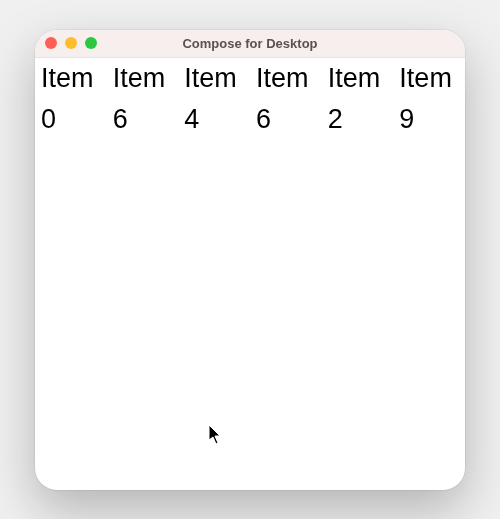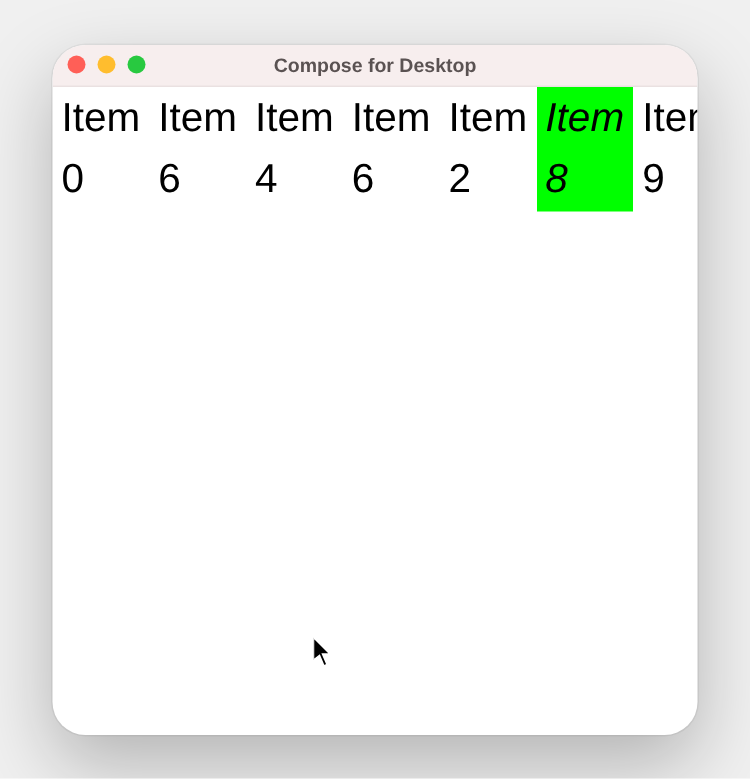--- a/index.html
+++ b/index.html
@@ -100,20 +100,19 @@
     </div>
     <div class="title">Compose for Desktop</div>
   </div>
   <div class="content">
     <div class="list">
       <div class="list-item">Item 0</div>
       <div class="list-item">Item 6</div>
       <div class="list-item">Item 4</div>
       <div class="list-item">Item 6</div>
       <div class="list-item">Item 2</div>
-      <div class="list-item hovered">Item 8</div>
       <div class="list-item">Item 9</div>
     </div>
     <svg class="cursor" viewBox="0 0 14 20">
       <path d="M0,0 L0,15 L4,12 L7,19 L9,18 L6,11 L11,11 Z" fill="#000000" stroke="#ffffff" stroke-width="1"></path>
     </svg>
   </div>
 </div>
 
 </body></html>

